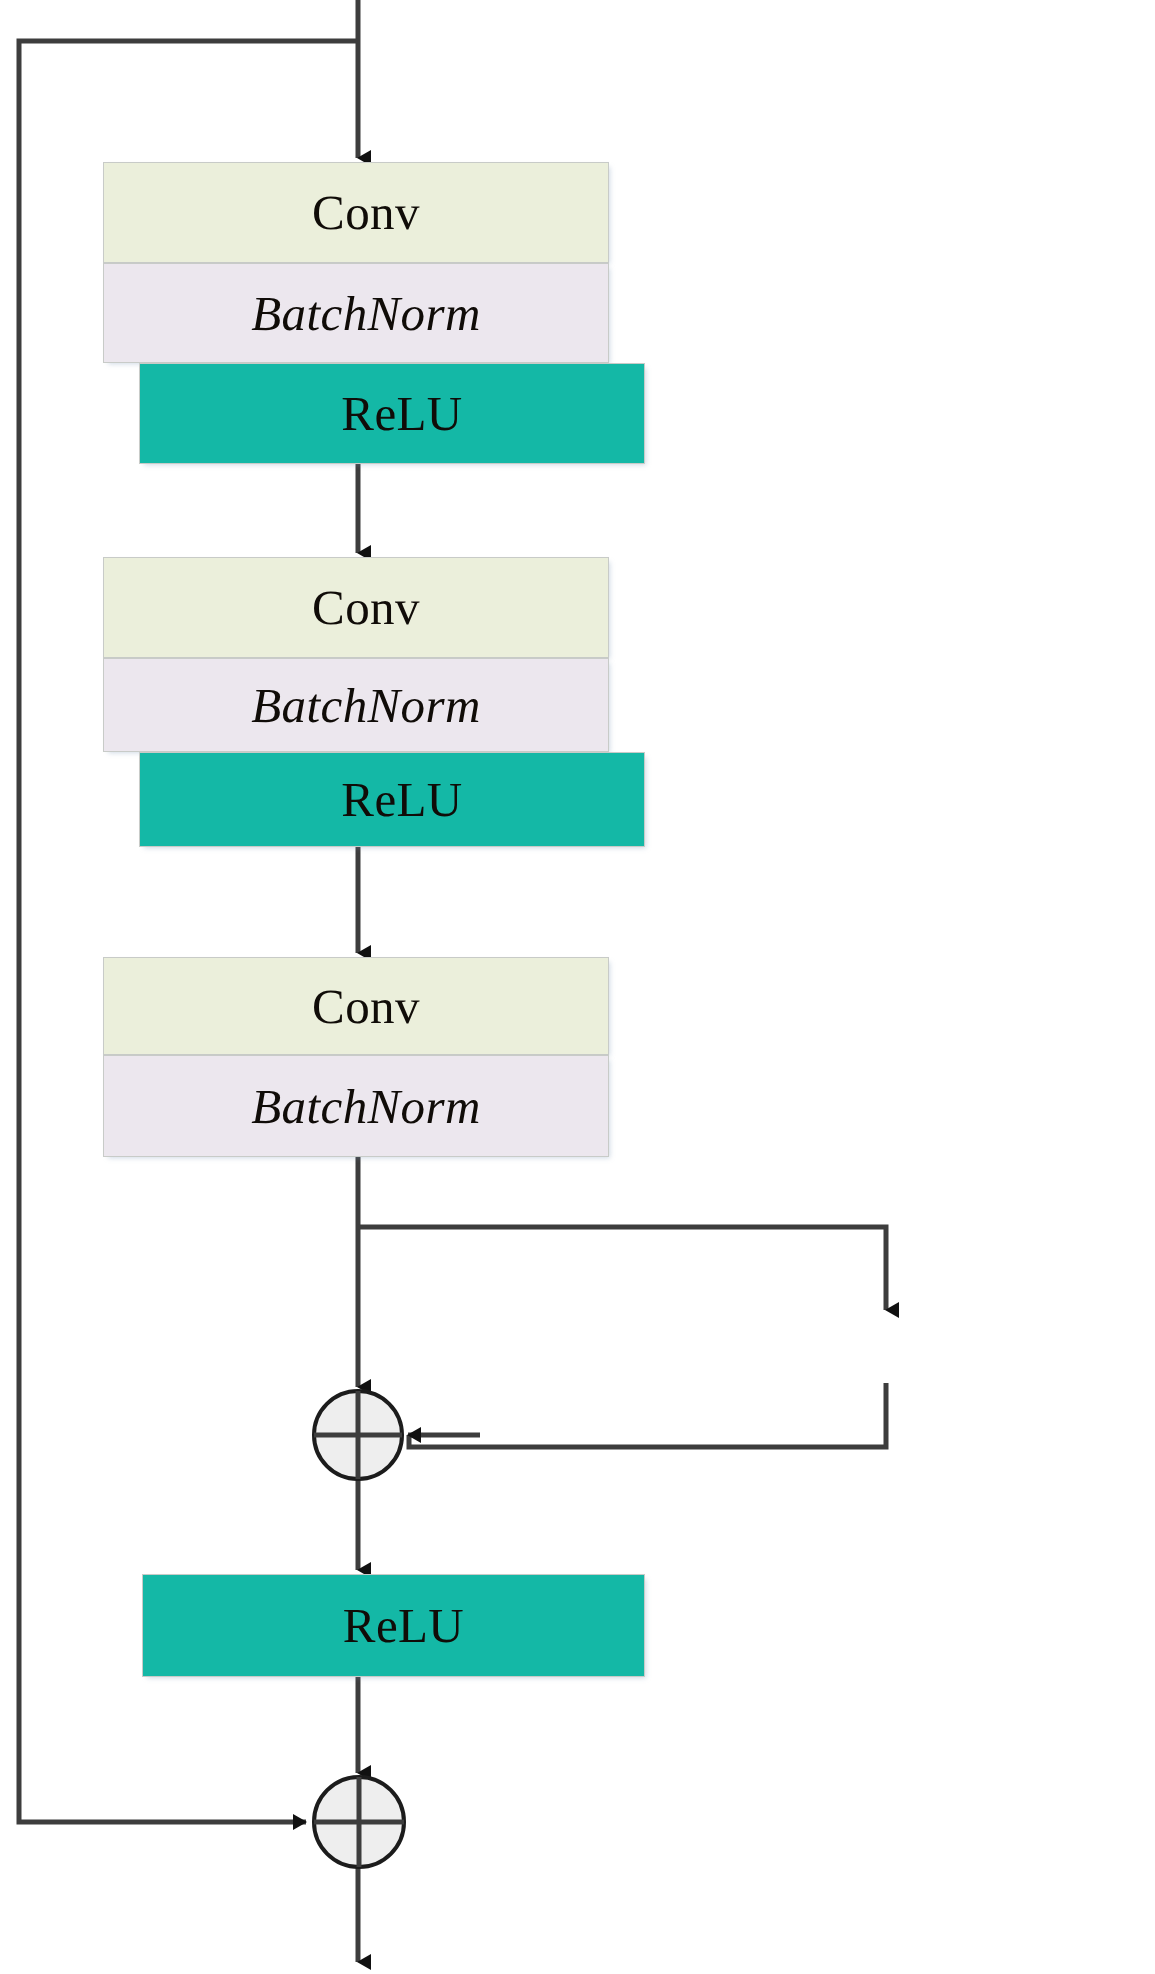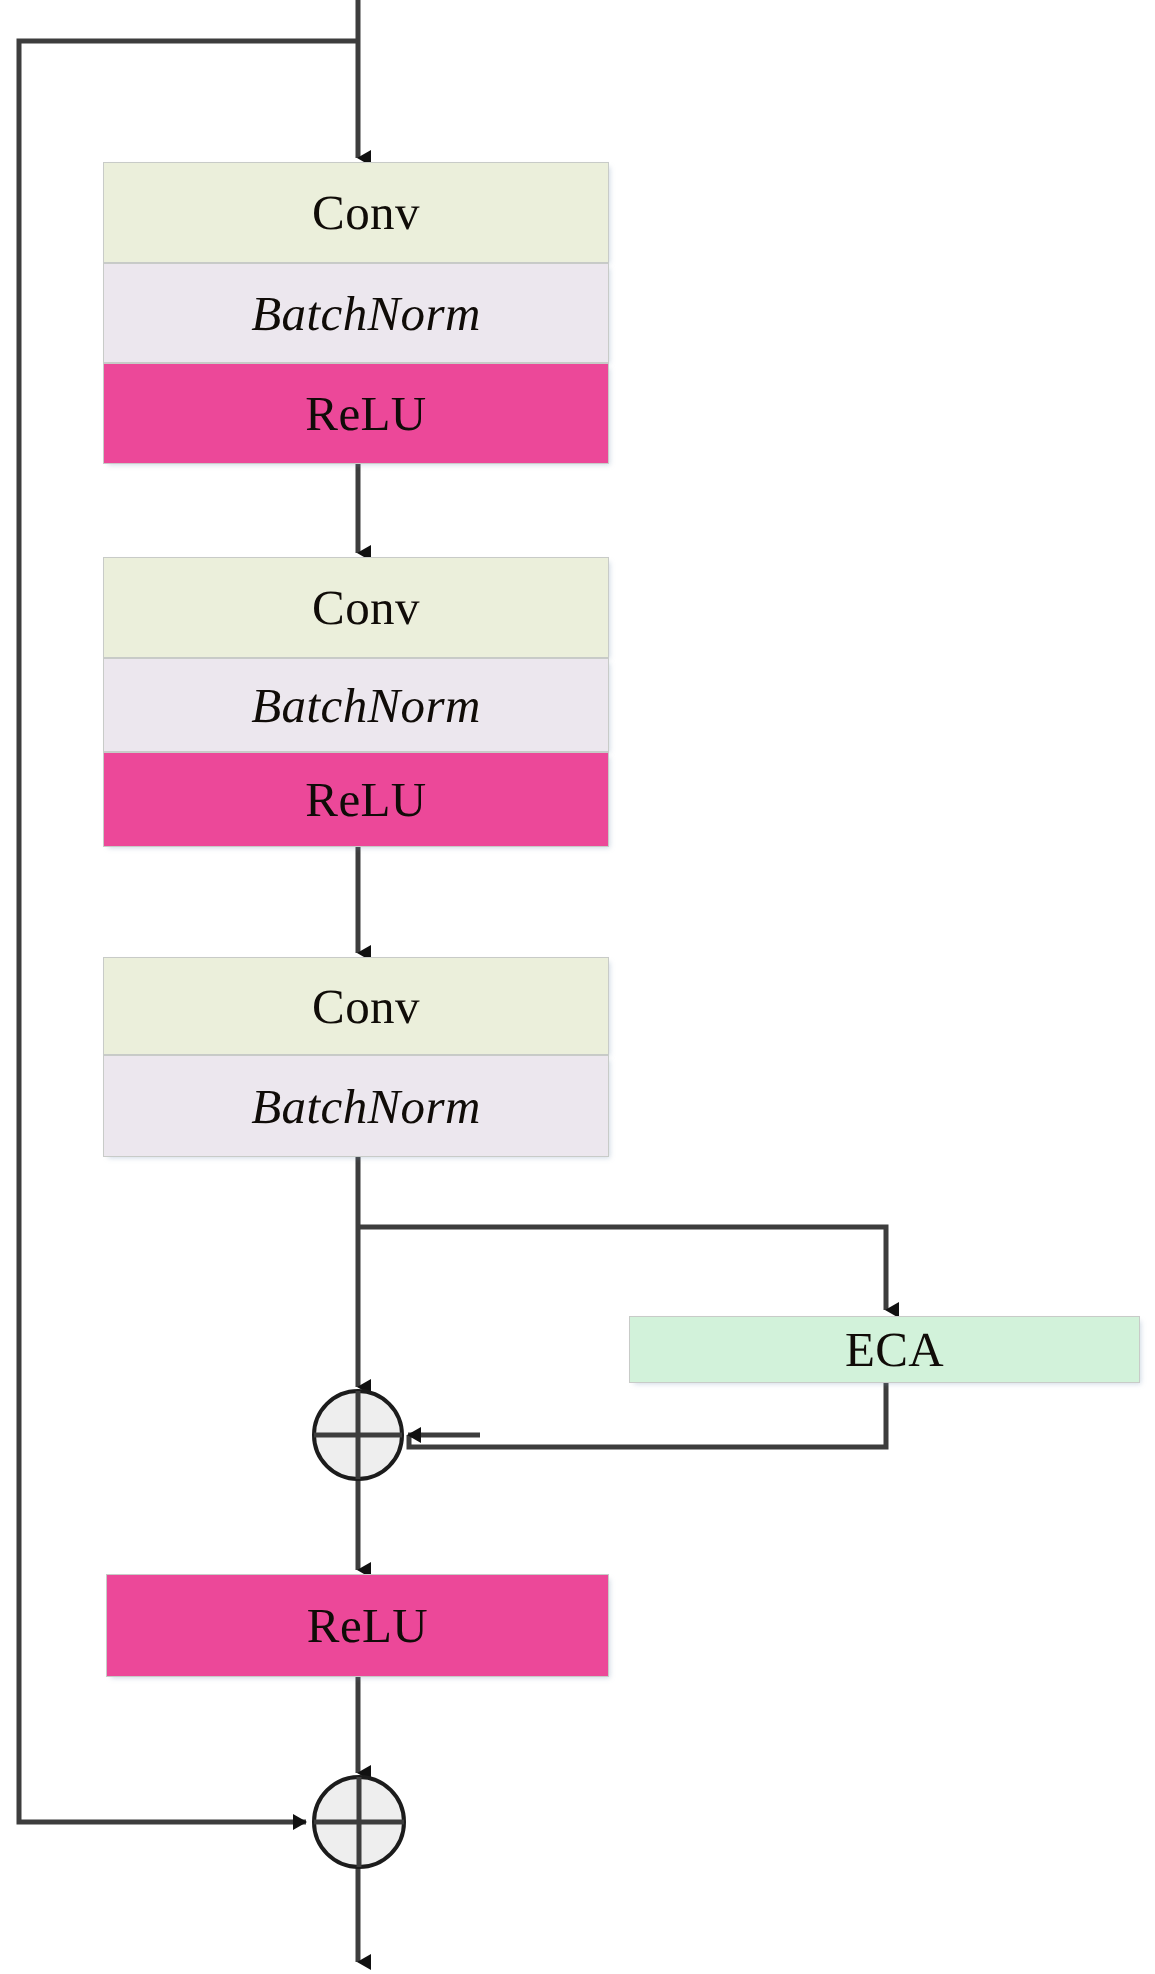--- a/index.html
+++ b/index.html
@@ -35,21 +35,21 @@
     line-height: 1;
     letter-spacing: 0.4px;
     text-rendering: geometricPrecision;
   }
   .shadow {
     box-shadow: 3px 3px 5px -2px rgba(120,150,180,0.35);
     padding-left: 20px;
   }
   .block-conv      { background: #ebefdb; }
   .block-batchnorm { background: #ece7ee; font-style: italic; }
-  .block-relu      { background: #ec4899; }
+  .block-relu      { background: #14b8a6; margin-left: 36px; }
   .block-eca       { background: #d2f2da; }
 </style>
 </head>
 <body>
 
 <div id="canvas">
 
   <svg class="wires" viewBox="0 0 1155 1974" xmlns="http://www.w3.org/2000/svg">
     <defs>
       <marker id="arrowDown" markerWidth="16" markerHeight="14" refX="8" refY="13" orient="auto" markerUnits="userSpaceOnUse">
@@ -114,21 +114,18 @@
     <span>ReLU</span>
   </div>
 
   <div class="block block-conv shadow" style="left:103px; top:957px; width:506px; height:98px;">
     <span>Conv</span>
   </div>
   <div class="block block-batchnorm shadow" style="left:103px; top:1055px; width:506px; height:102px;">
     <span>BatchNorm</span>
   </div>
 
-  <div class="block block-eca shadow" style="left:629px; top:1316px; width:511px; height:67px;">
-    <span>ECA</span>
-  </div>
 
   <div class="block block-relu shadow" style="left:106px; top:1574px; width:503px; height:103px;">
     <span>ReLU</span>
   </div>
 
 </div>
 
 </body></html>

